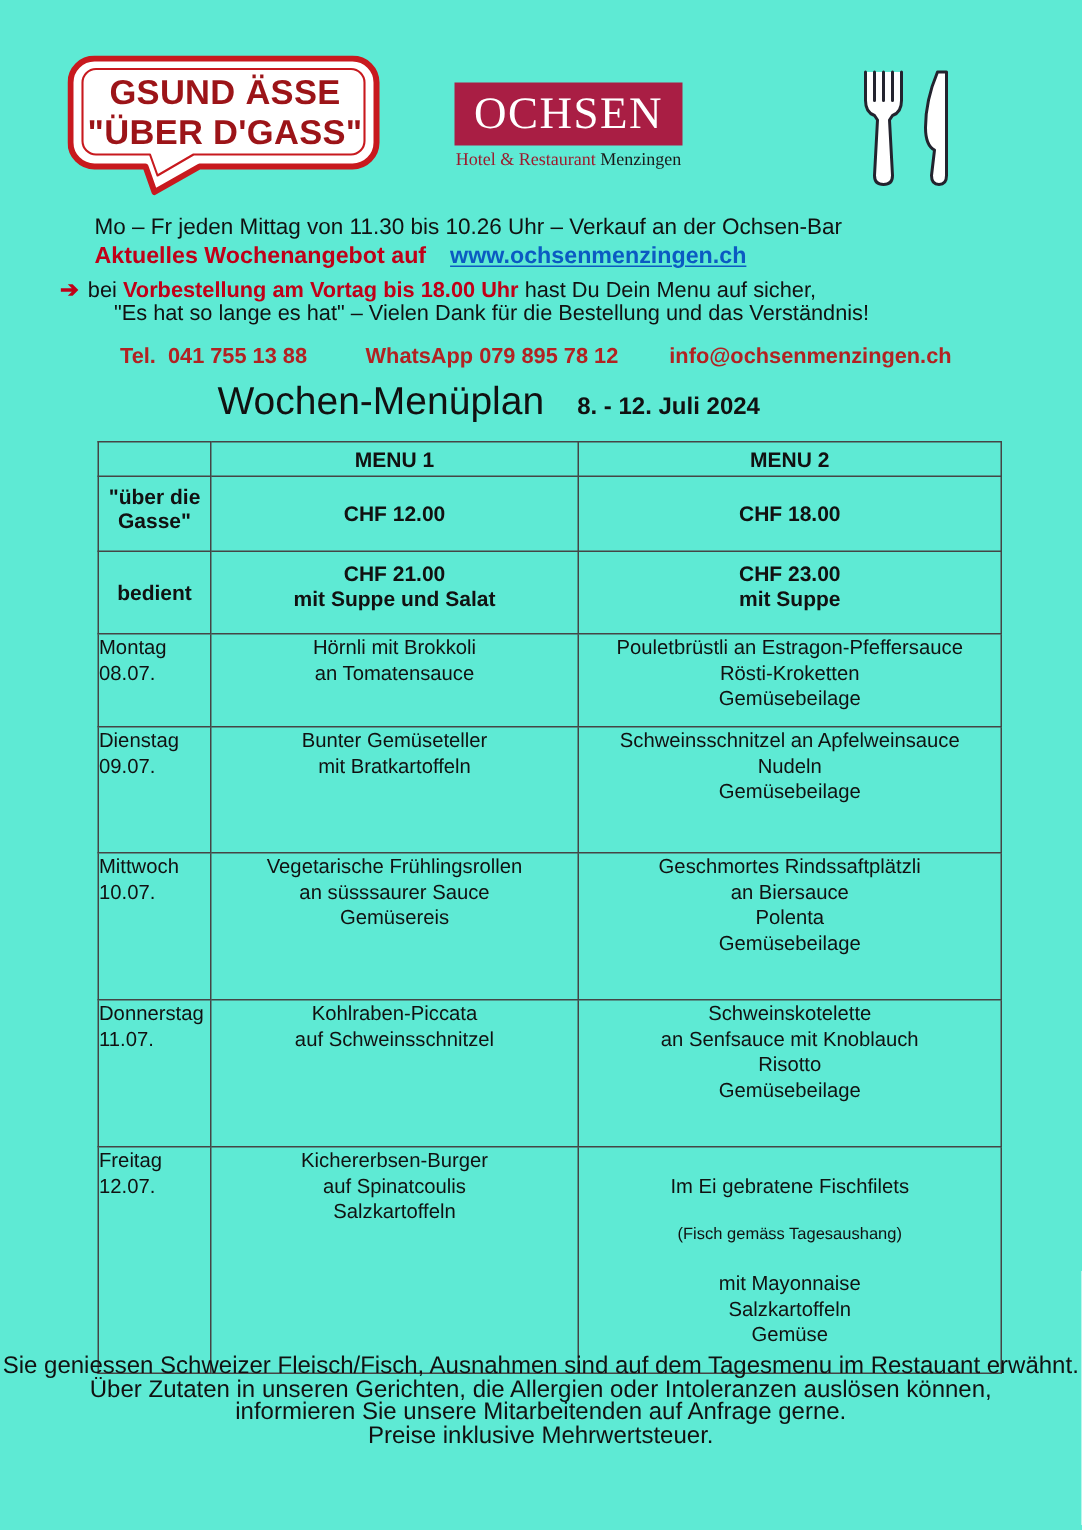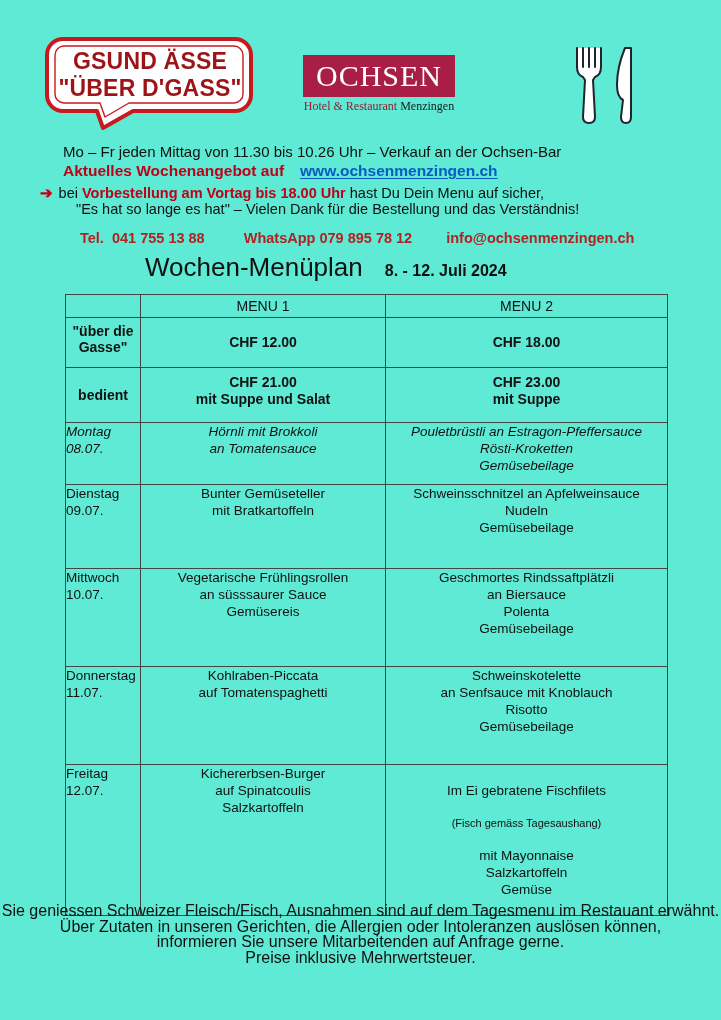--- a/index.html
+++ b/index.html
@@ -36,23 +36,23 @@
   .contact .em{margin-left:30px;cursor:pointer;}
 
   
   .title{position:absolute;left:145px;top:252px;display:flex;align-items:baseline;gap:22px;}
   .t-main{font-size:26px;}
   .t-date{font-size:16px;font-weight:bold;}
 
   
   table.menu{position:absolute;left:65px;top:294px;width:602px;border-collapse:collapse;table-layout:fixed;}
   table.menu th, table.menu td{border:1px solid var(--table-border,#454545);padding:0;}
-  table.menu th{font-weight:normal;font-size:14px;text-align:center;height:22px;}
+  table.menu th{font-weight:bold;font-size:14px;text-align:center;height:22px;}
   .tr-p1{height:50px;} .tr-p2{height:55px;}
-  .tr-d1{height:62px;font-style:italic;} .tr-d2{height:84px;} .tr-d3{height:98px;} .tr-d4{height:98px;} .tr-d5{height:112px;}
+  .tr-d1{height:62px;} .tr-d2{height:84px;} .tr-d3{height:98px;} .tr-d4{height:98px;} .tr-d5{height:112px;}
   td.lab{font-weight:bold;font-size:14px;text-align:center;white-space:pre-line;}
   td.lab.vtop{vertical-align:top;padding-top:5px;}
   td.lab.vmid{vertical-align:middle;}
   td.price{font-weight:bold;font-size:14px;text-align:center;white-space:pre-line;line-height:17px;}
   td.price.vmid{vertical-align:middle;}
   td.price.vtop{vertical-align:top;padding-top:6px;}
   td.day{vertical-align:top;text-align:left;font-size:13.5px;line-height:17px;
          padding:9px 2px 0 6px;white-space:pre-line;}
   td.menu-cell{vertical-align:top;text-align:center;font-size:13.5px;line-height:17px;
                padding:9px 2px 0 2px;white-space:pre-line;border-radius:18px;}
@@ -173,21 +173,21 @@
 Gemüsereis</td>
         <td class="menu-cell">Geschmortes Rindssaftplätzli
 an Biersauce
 Polenta
 Gemüsebeilage</td>
       </tr>
       <tr class="tr-d4">
         <td class="day">Donnerstag
 11.07.</td>
         <td class="menu-cell">Kohlraben-Piccata
-auf Tomatenspaghetti</td>
+auf Schweinsschnitzel</td>
         <td class="menu-cell">Schweinskotelette
 an Senfsauce mit Knoblauch
 Risotto
 Gemüsebeilage</td>
       </tr>
       <tr class="tr-d5">
         <td class="day">Freitag
 12.07.</td>
         <td class="menu-cell">Kichererbsen-Burger
 auf Spinatcoulis

